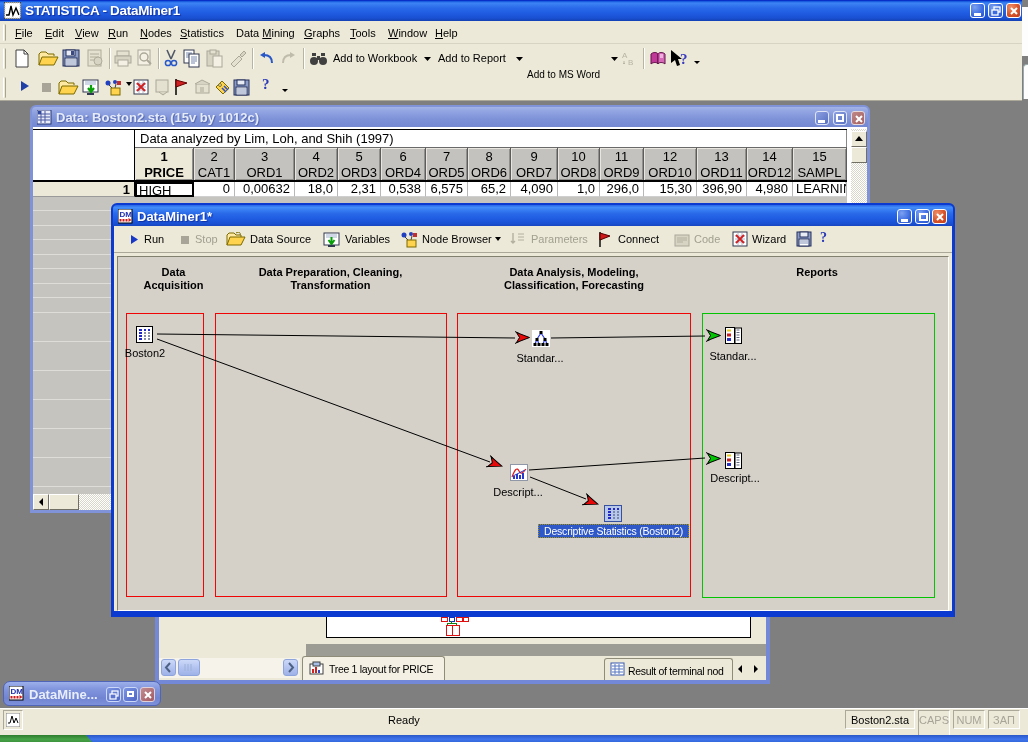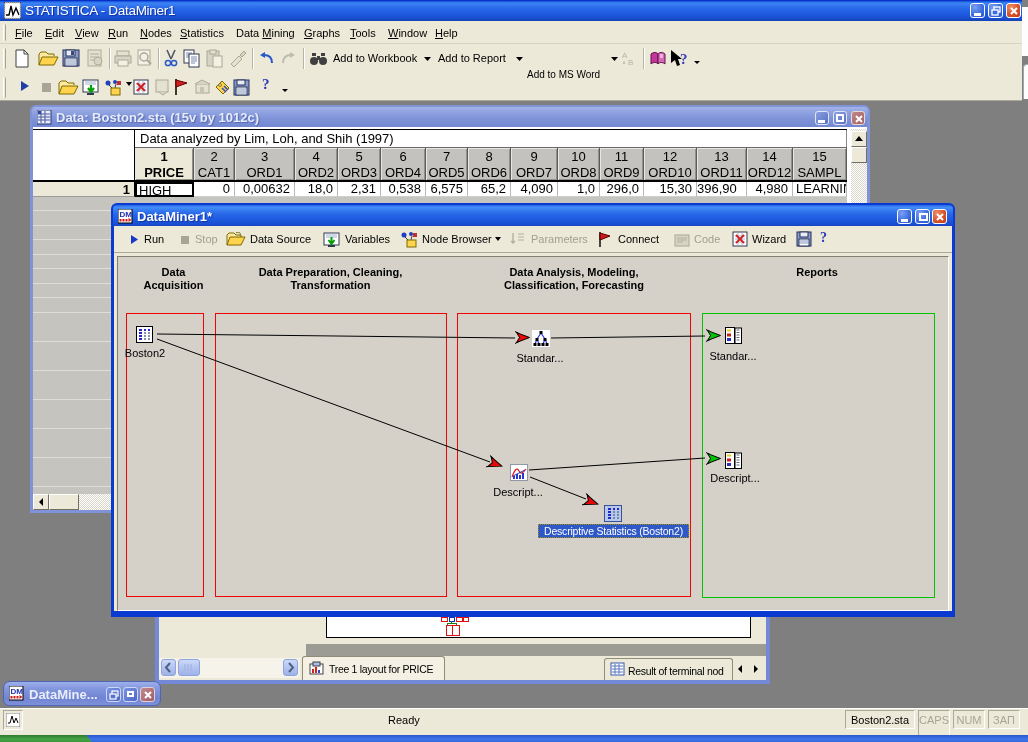--- a/index.html
+++ b/index.html
@@ -18,21 +18,21 @@
 <body>
 
 <div class="abs" id="titlebar" style="left:0;top:0;width:1022px;height:21px;background:linear-gradient(180deg,#0f50d8 0%,#3d84f5 10%,#2a6ae9 35%,#1f5ce2 60%,#1a50d2 85%,#1341b4 100%);border-top:1px solid #0830c8"></div>
 <div class="abs" style="left:4px;top:2px;width:17px;height:17px">
 <svg width="17" height="17" viewBox="0 0 17 17">
       <rect x="0" y="0" width="17" height="17" fill="#fff" stroke="#000"></rect>
       <path d="M2 13 L5 13 L7 4 L9 13 L12 6 L15 13" fill="none" stroke="#000" stroke-width="1.4"></path>
       <rect x="1" y="1" width="15" height="15" fill="none" stroke="#cfcfcf" stroke-dasharray="1,1"></rect>
     </svg>
   </div>
-<div class="abs" style="left:25px;top:3px;font-size:13.5px;font-weight:normal;color:#fff;letter-spacing:-0.3px;text-shadow:1px 1px 1px #1030a0">STATISTICA - DataMiner1</div>
+<div class="abs" style="left:25px;top:3px;font-size:13.5px;font-weight:bold;color:#fff;letter-spacing:-0.3px;text-shadow:1px 1px 1px #1030a0">STATISTICA - DataMiner1</div>
 
 <div class="abs" style="left:970px;top:3px;width:15px;height:15px;border-radius:3px;border:1px solid #fff;background:radial-gradient(circle at 30% 25%,#7ba1f0,#3a6ae0 60%,#2a55cc)">
     <div class="abs" style="left:3px;top:9px;width:7px;height:3px;background:#fff"></div>
   </div>
 <div class="abs" style="left:988px;top:3px;width:15px;height:15px;border-radius:3px;border:1px solid #fff;background:radial-gradient(circle at 30% 25%,#7ba1f0,#3a6ae0 60%,#2a55cc)">
     <svg class="abs" style="left:2px;top:2px" width="10" height="10">
       <rect x="3" y="1" width="6" height="5" fill="none" stroke="#fff" stroke-width="1.3"></rect>
       <rect x="1" y="4" width="6" height="5" fill="#3a6ae0" stroke="#fff" stroke-width="1.3"></rect>
     </svg>
   </div>
@@ -333,21 +333,21 @@
   <div class="abs rc" style="left:202px;width:60px;text-align:right;padding:0 4px 0 0">0,00632</div>
   <div class="abs rc" style="left:262px;width:43px;text-align:right;padding:0 4px 0 0">18,0</div>
   <div class="abs rc" style="left:305px;width:43px;text-align:right;padding:0 4px 0 0">2,31</div>
   <div class="abs rc" style="left:348px;width:45px;text-align:right;padding:0 4px 0 0">0,538</div>
   <div class="abs rc" style="left:393px;width:42px;text-align:right;padding:0 4px 0 0">6,575</div>
   <div class="abs rc" style="left:435px;width:43px;text-align:right;padding:0 4px 0 0">65,2</div>
   <div class="abs rc" style="left:478px;width:47px;text-align:right;padding:0 4px 0 0">4,090</div>
   <div class="abs rc" style="left:525px;width:42px;text-align:right;padding:0 4px 0 0">1,0</div>
   <div class="abs rc" style="left:567px;width:44px;text-align:right;padding:0 4px 0 0">296,0</div>
   <div class="abs rc" style="left:611px;width:53px;text-align:right;padding:0 4px 0 0">15,30</div>
-  <div class="abs rc" style="left:664px;width:50px;text-align:left;padding:0 4px 8px 0">396,90</div>
+  <div class="abs rc" style="left:664px;width:50px;text-align:right;padding:0 4px 8px 0">396,90</div>
   <div class="abs rc" style="left:714px;width:46px;text-align:right;padding:0 4px 0 0">4,980</div>
   <div class="abs rc" style="left:760px;width:54px;text-align:left;padding:0 0 0 3px">LEARNIN̈</div>
   <div class="abs" style="left:0;top:70px;width:814px;height:297px;background:repeating-linear-gradient(180deg,#c5c4bf 0px,#c5c4bf 13.5px,#deddd8 13.5px,#deddd8 14.5px)"></div>
   <div class="abs" style="left:0;top:367px;width:814px;height:16px;background:repeating-conic-gradient(#ffffff 0% 25%,#d9d5c9 0% 50%) 0 0/2px 2px">
    <div class="abs" style="left:0;top:0;width:16px;height:16px;background:#ece9d8;border:1px solid;border-color:#fff #716f64 #716f64 #fff">
           <svg width="14" height="14">
             <path d="M9 3 L5 7 L9 11 Z" fill="#000"></path>
           </svg>
         </div>
    <div class="abs" style="left:16px;top:0;width:30px;height:16px;background:#ece9d8;border:1px solid;border-color:#fff #716f64 #716f64 #fff"></div>

